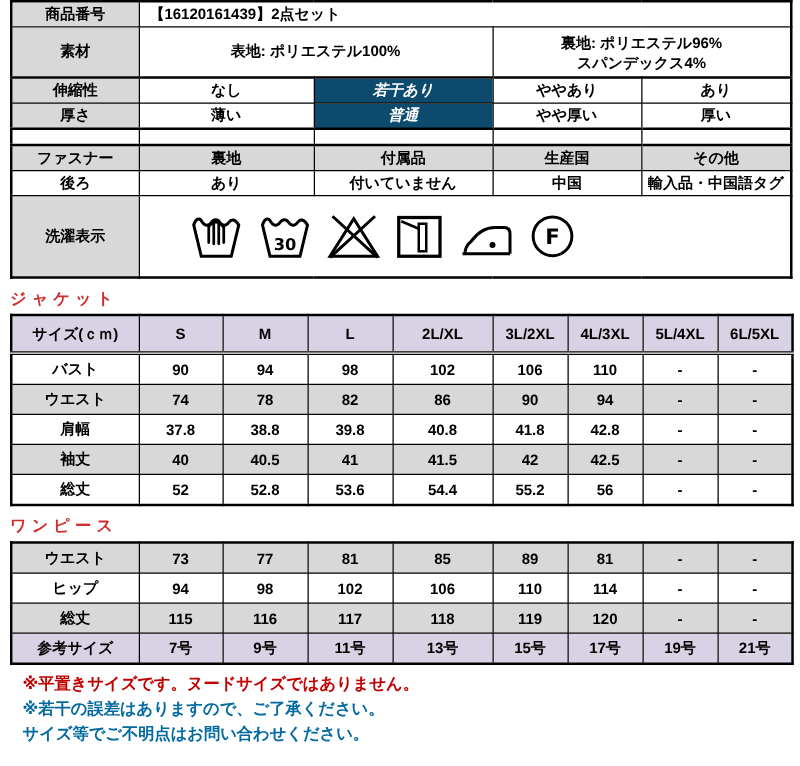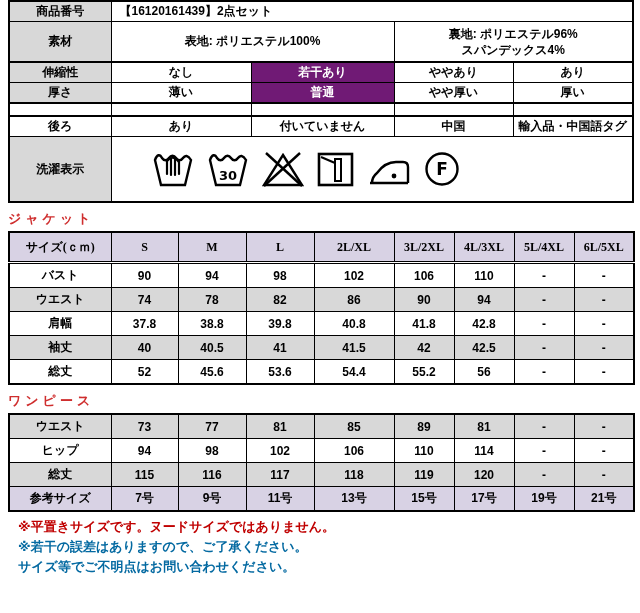--- a/index.html
+++ b/index.html
@@ -16,39 +16,39 @@
   .wrap{margin:0 8px;}
   table{border-collapse:collapse;table-layout:fixed;border:2px solid #000;}
   td,th{
     border:1px solid #000;font-size:12px;font-weight:bold;
     text-align:center;vertical-align:middle;padding:1px 2px;
     overflow:hidden;white-space:nowrap;
   }
   
   .info-table{width:624px;}
   .info-table td.lbl{background:#d8d8d8;}
-  .info-table td.hl{background:#701a75;color:#fff;}
+  .info-table td.hl{background:#0c4a6e;color:#fff;font-style:italic;}
   .info-table td.left{text-align:left;padding-left:8px;}
   .r-prodno td{height:17px;}
   .r-material td{height:37px;border-bottom-width:2px;}
   .r-opts td{height:16px;}
   .r-sep td{height:9px;border-top:2px solid #000;border-bottom:2px solid #000;}
   .r-attr td{height:17px;}
   .r-wash td{height:62px;}
   .two-line{line-height:16px;white-space:normal;}
   .icons{display:flex;align-items:center;gap:9px;padding-left:36px;}
   .icons svg{display:block;}
   
   .sec-heading{
     margin:7px 0 3px;font-size:13px;font-weight:bold;
     letter-spacing:4px;color:#cf2e2e;
   }
   .size-table{width:625px;}
   .size-table th{
-    background:#d8d2e4;height:26px;border-bottom:3px double #000;font-family:Liberation Serif, serif;
+    background:#d8d2e4;height:26px;border-bottom:3px double #000;
   }
   .size-table td{height:21px;}
   .size-table tr.shade td{background:#d8d8d8;}
   .size-table tr.accent td{background:#d8d2e4;}
   
   .notes{margin:5px 0 0 10px;}
   .note{font-size:13px;font-weight:bold;line-height:20px;color:#0369a1;}
   .note.red{color:#c00000;}
 </style>
 </head>
@@ -95,20 +95,27 @@
         <td>厚い</td>
       </tr>
       <tr class="r-sep">
         <td></td>
             <td></td>
             <td></td>
             <td></td>
             <td></td>
       </tr>
       <tr class="r-attr">
+        <td class="lbl">ファスナー</td>
+        <td class="lbl">裏地</td>
+        <td class="lbl">付属品</td>
+        <td class="lbl">生産国</td>
+        <td class="lbl">その他</td>
+      </tr>
+      <tr class="r-attr">
         <td>後ろ</td>
         <td>あり</td>
         <td>付いていません</td>
         <td>中国</td>
         <td>輸入品・中国語タグ</td>
       </tr>
       <tr class="r-wash">
         <td class="lbl">洗濯表示</td>
         <td colspan="4">
           <div class="icons">
@@ -217,21 +224,21 @@
             <td>41</td>
             <td>41.5</td>
             <td>42</td>
             <td>42.5</td>
             <td>-</td>
             <td>-</td>
           </tr>
           <tr>
             <td>総丈</td>
             <td>52</td>
-            <td>45.6</td>
+            <td>52.8</td>
             <td>53.6</td>
             <td>54.4</td>
             <td>55.2</td>
             <td>56</td>
             <td>-</td>
             <td>-</td>
           </tr>
         </tbody>
       </table>
 

